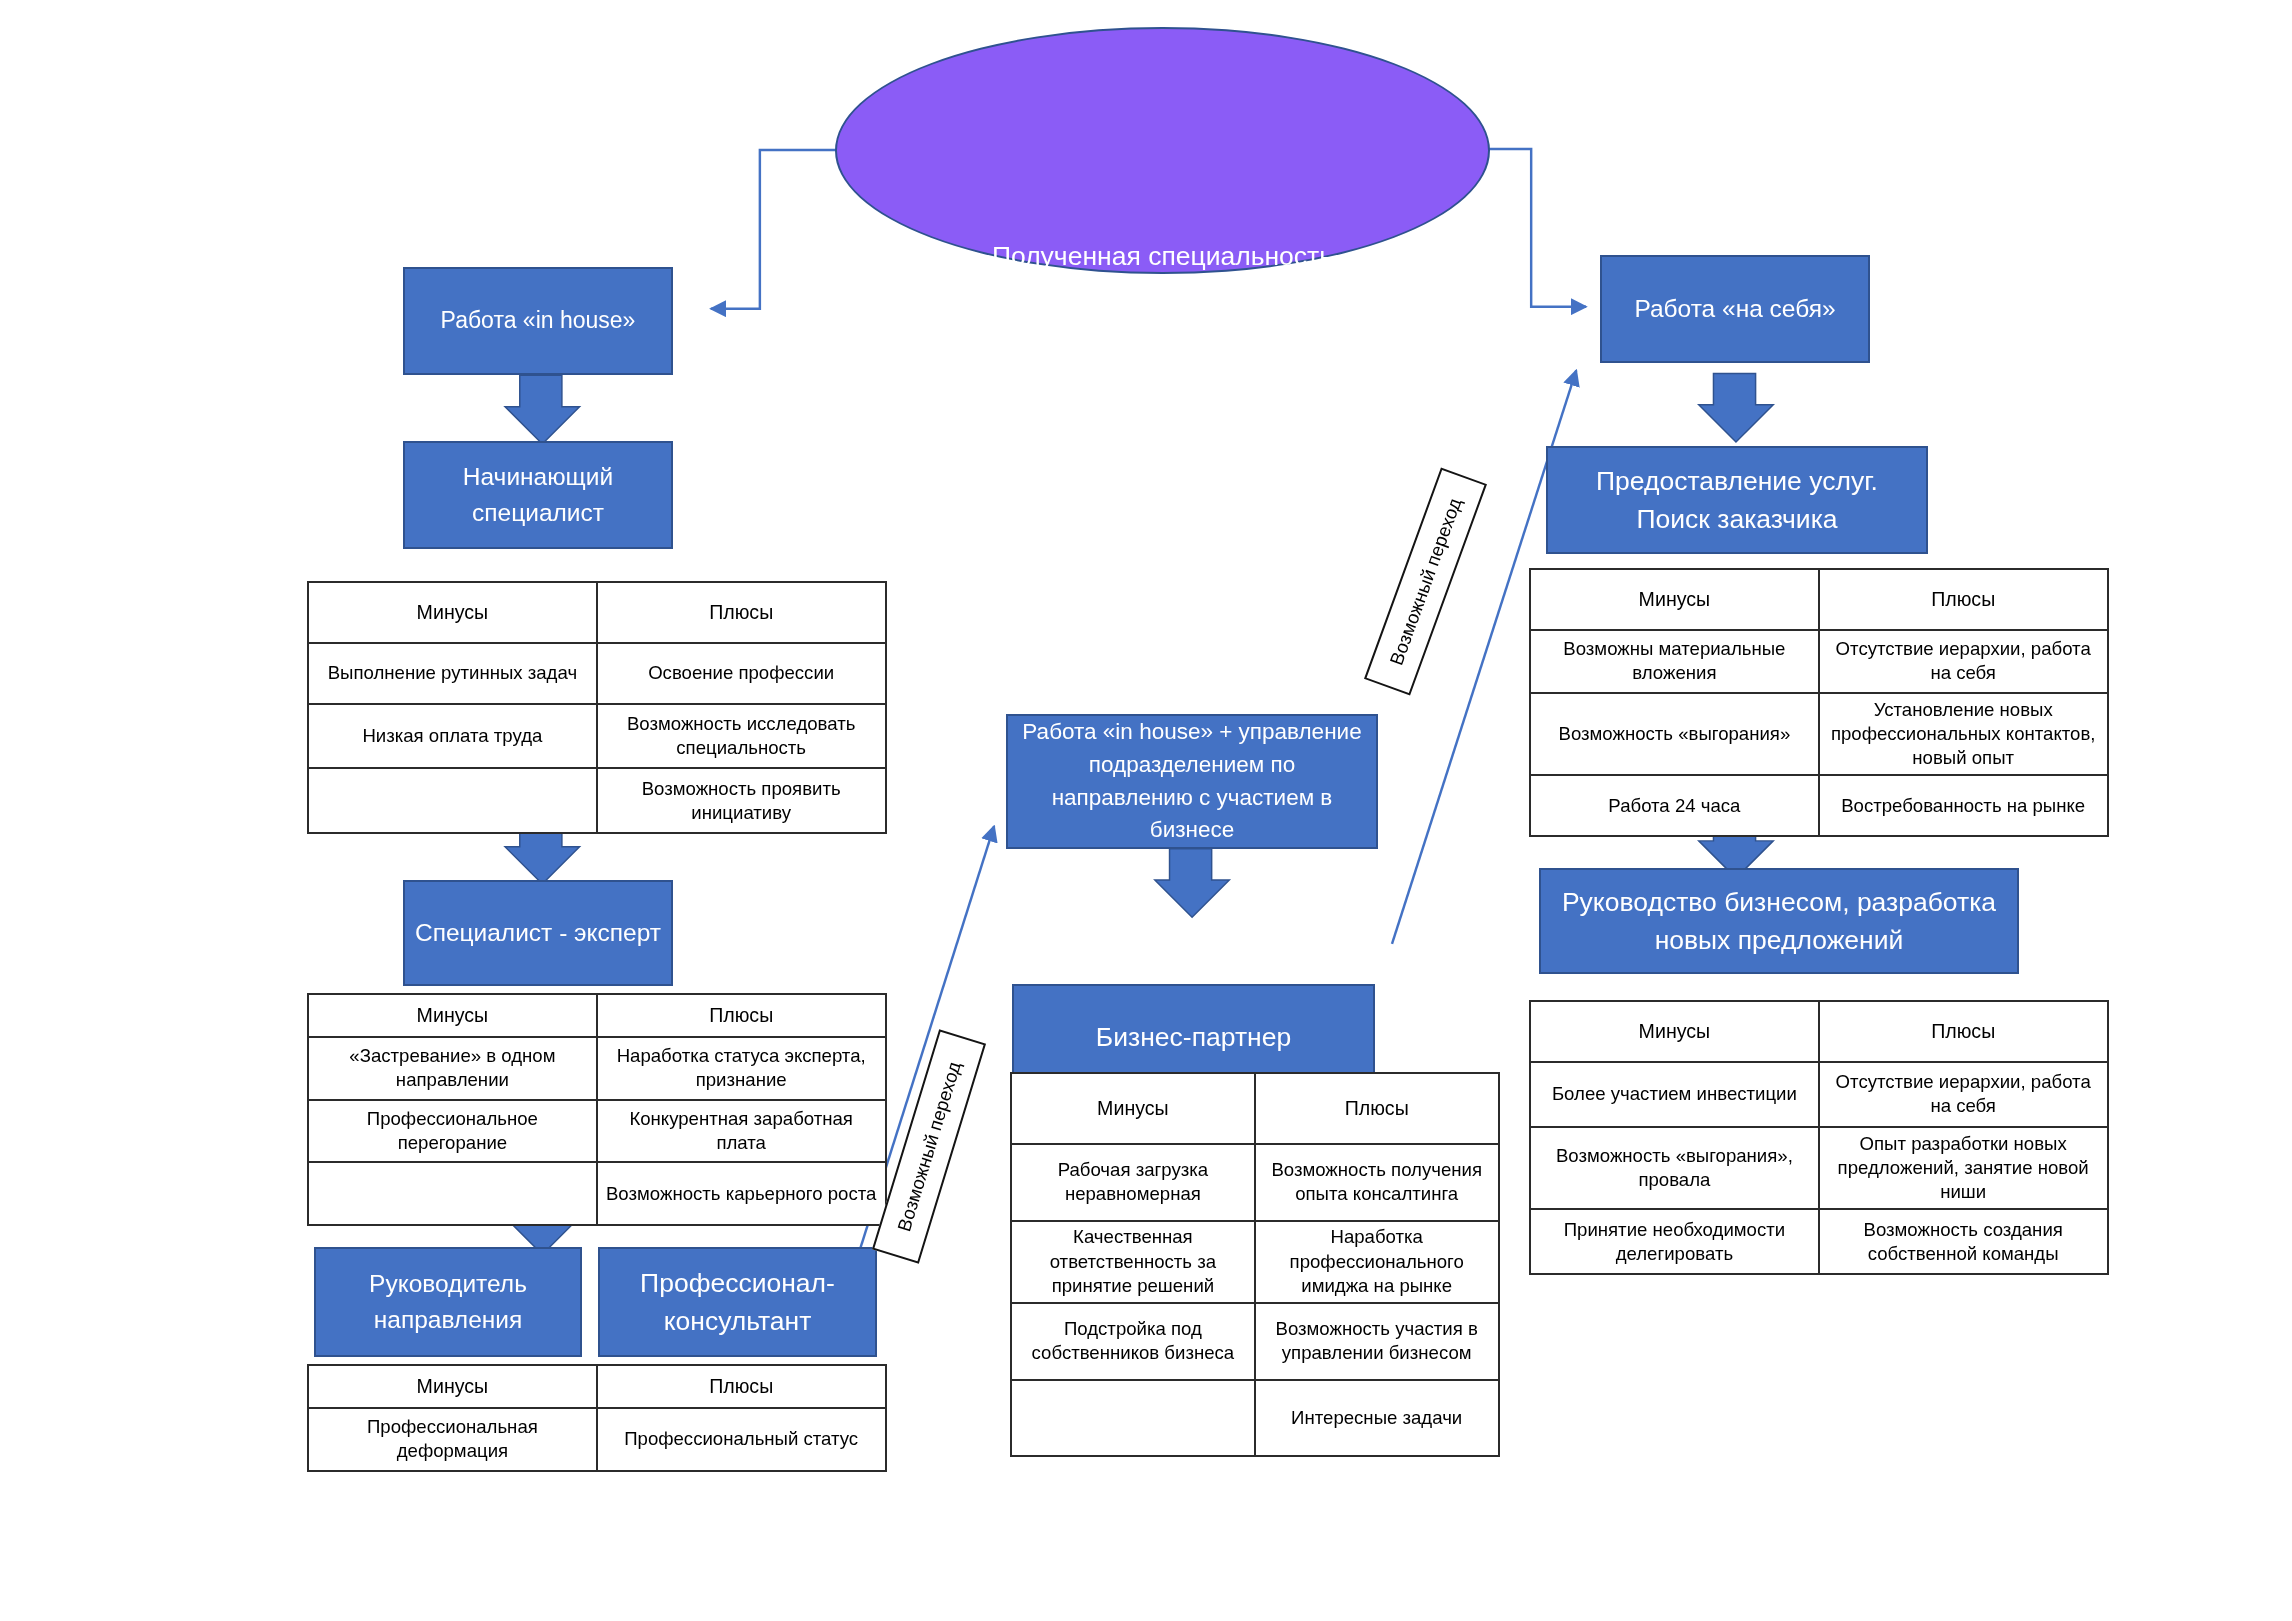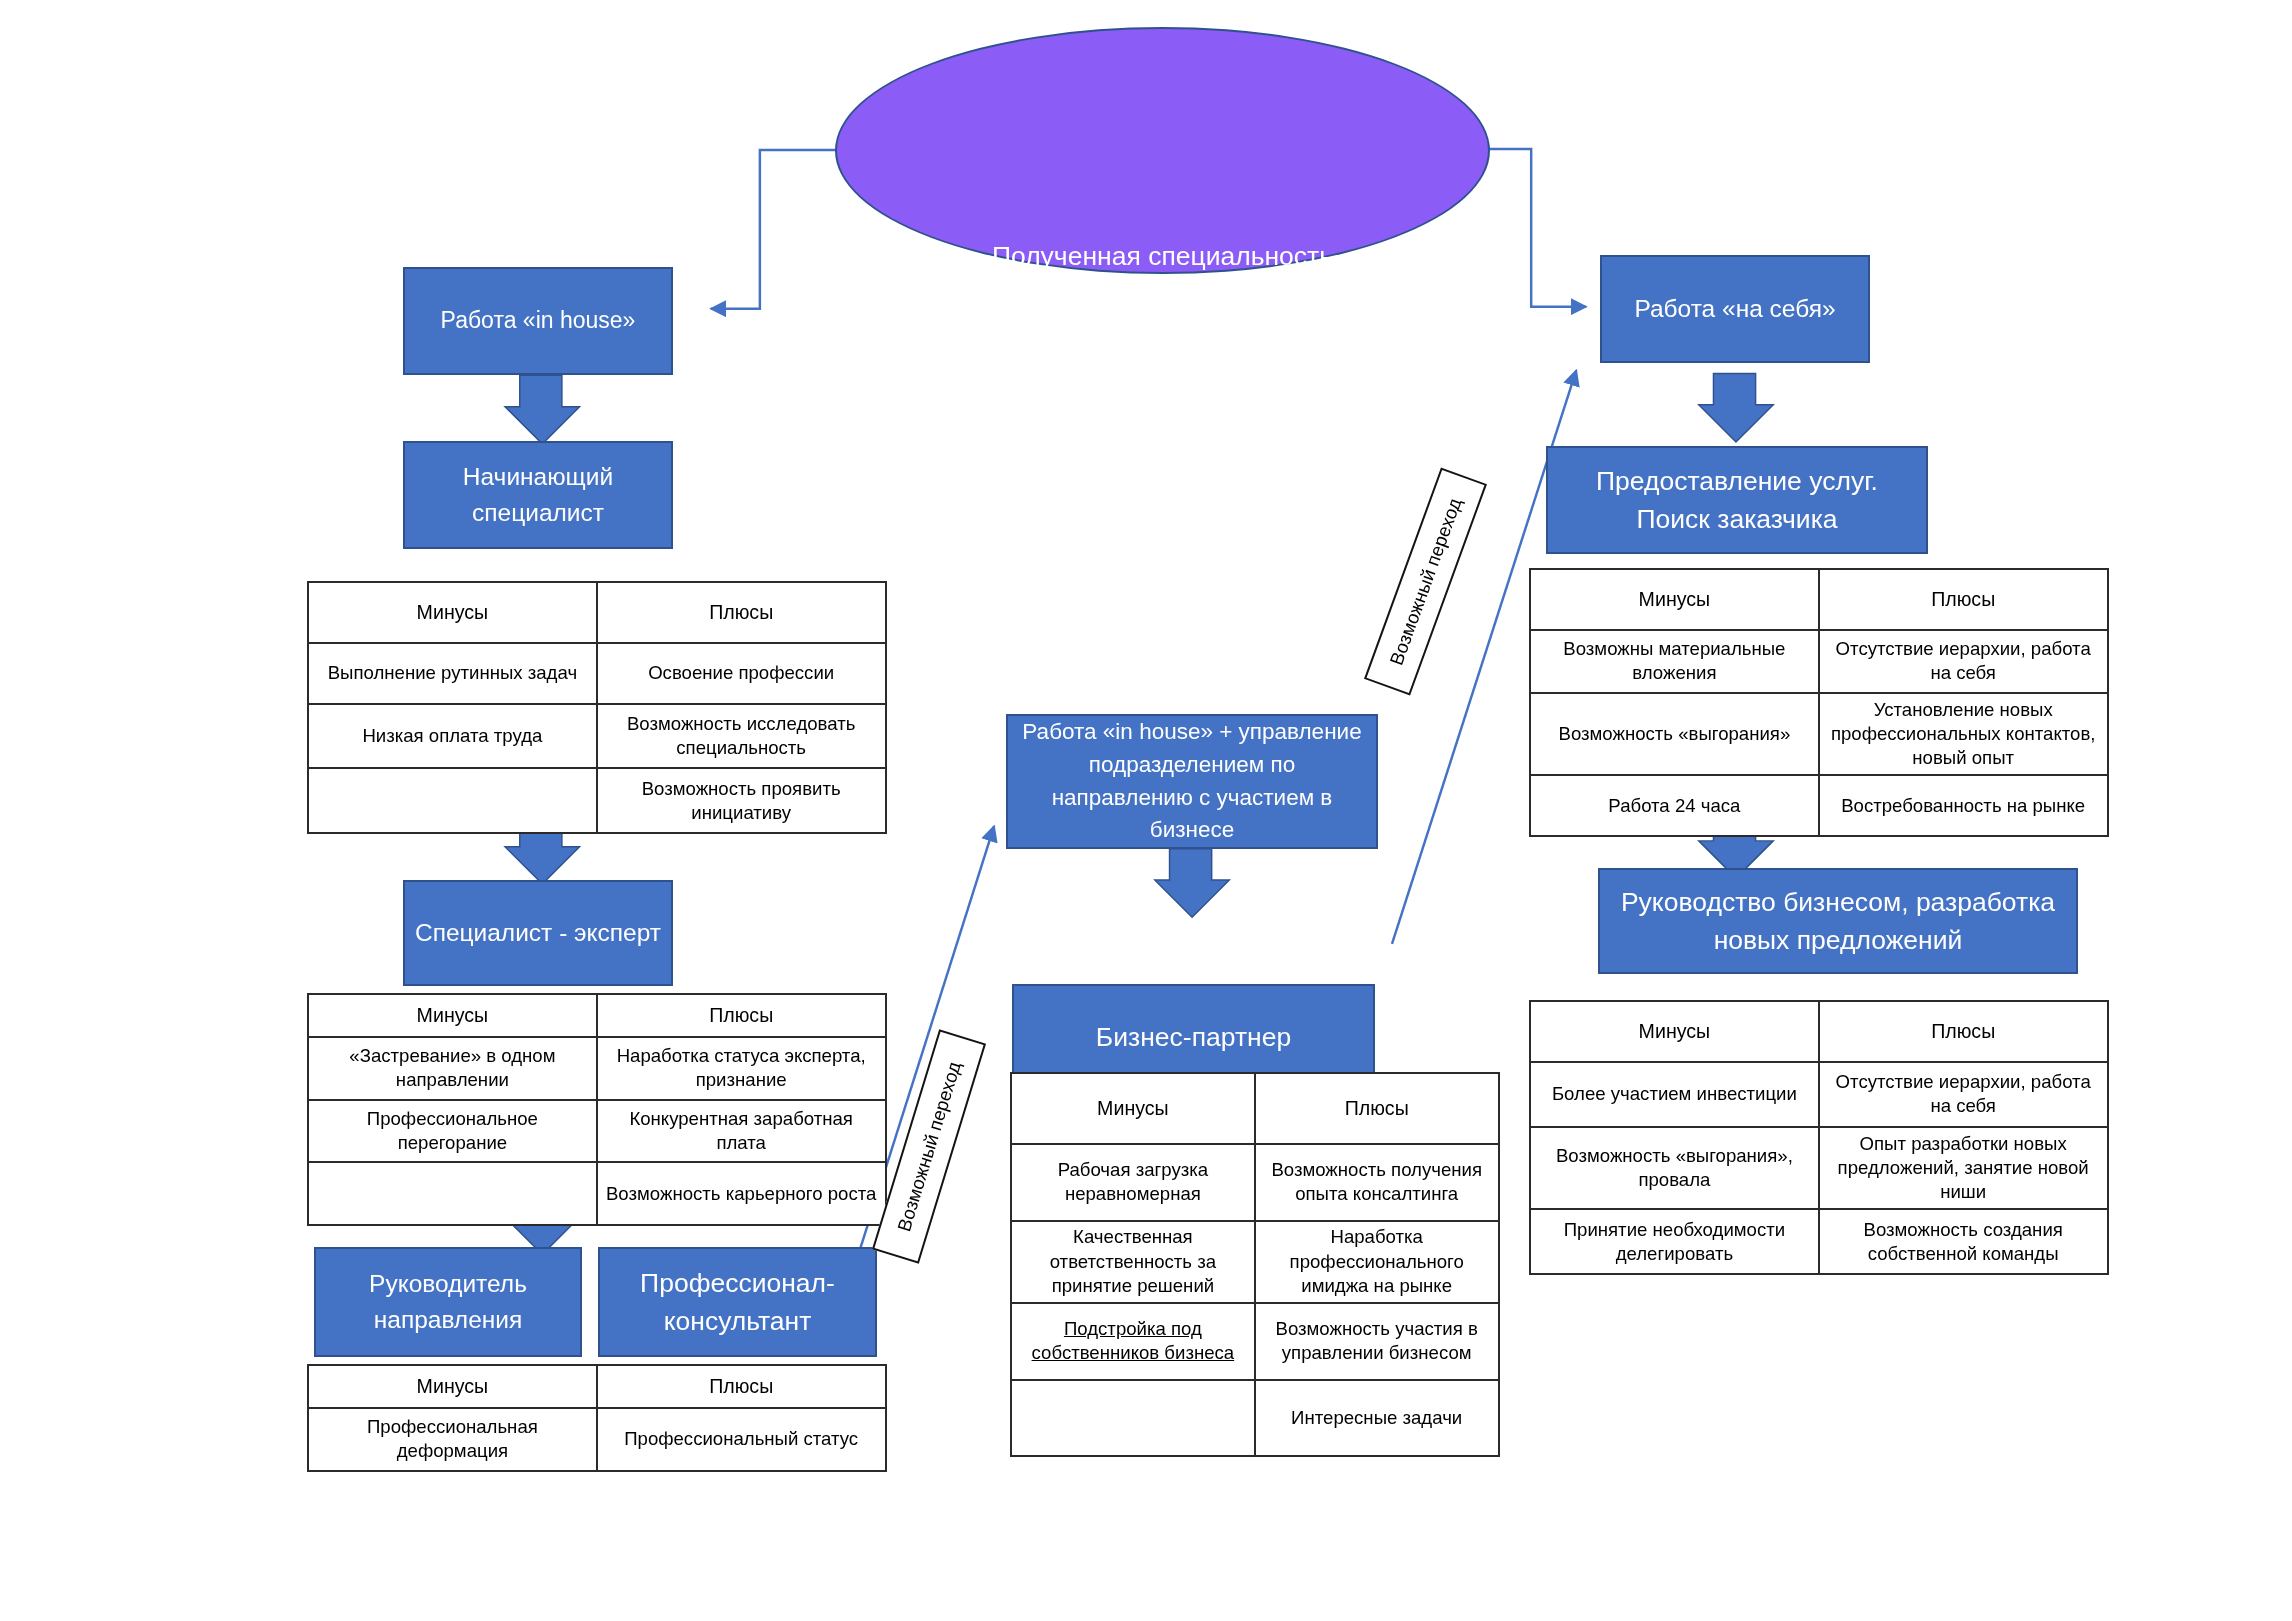--- a/index.html
+++ b/index.html
@@ -233,21 +233,21 @@
     </tr>
     <tr>
       <td style="height:67px;">Рабочая загрузка неравномерная</td>
       <td>Возможность получения опыта консалтинга</td>
     </tr>
     <tr>
       <td style="height:67px;">Качественная ответственность за принятие решений</td>
       <td>Наработка профессионального имиджа на рынке</td>
     </tr>
     <tr>
-      <td style="height:67px;text-decoration:underline;">Подстройка под собственников бизнеса</td>
+      <td style="height:67px;">Подстройка под собственников бизнеса</td>
       <td>Возможность участия в управлении бизнесом</td>
     </tr>
     <tr>
       <td style="height:67px;"></td>
       <td>Интересные задачи</td>
     </tr>
   </tbody>
     </table>
 
   <div class="node" style="left:1600px; top:255px; width:270px; height:108px; font-size:24.5px;">
@@ -272,21 +272,21 @@
       <td style="height:73px;">Возможность «выгорания»</td>
       <td>Установление новых профессиональных контактов, новый опыт</td>
     </tr>
     <tr>
       <td style="height:51px;">Работа 24 часа</td>
       <td>Востребованность на рынке</td>
     </tr>
   </tbody>
     </table>
 
-  <div class="node" style="left:1598px; top:868px; width:480px; height:106px; font-size:26.5px;">
+  <div class="node" style="left:1539px; top:868px; width:480px; height:106px; font-size:26.5px;">
     <span>Руководство бизнесом, разработка новых предложений</span>
   </div>
 
   <table class="ptable" style="left:1529px; top:1000px; width:551px;">
     <tbody>
         <tr>
       <td class="hdr" style="width:275px; height:51px;">Минусы</td>
       <td class="hdr" style="width:275px;">Плюсы</td>
     </tr>
     <tr>

